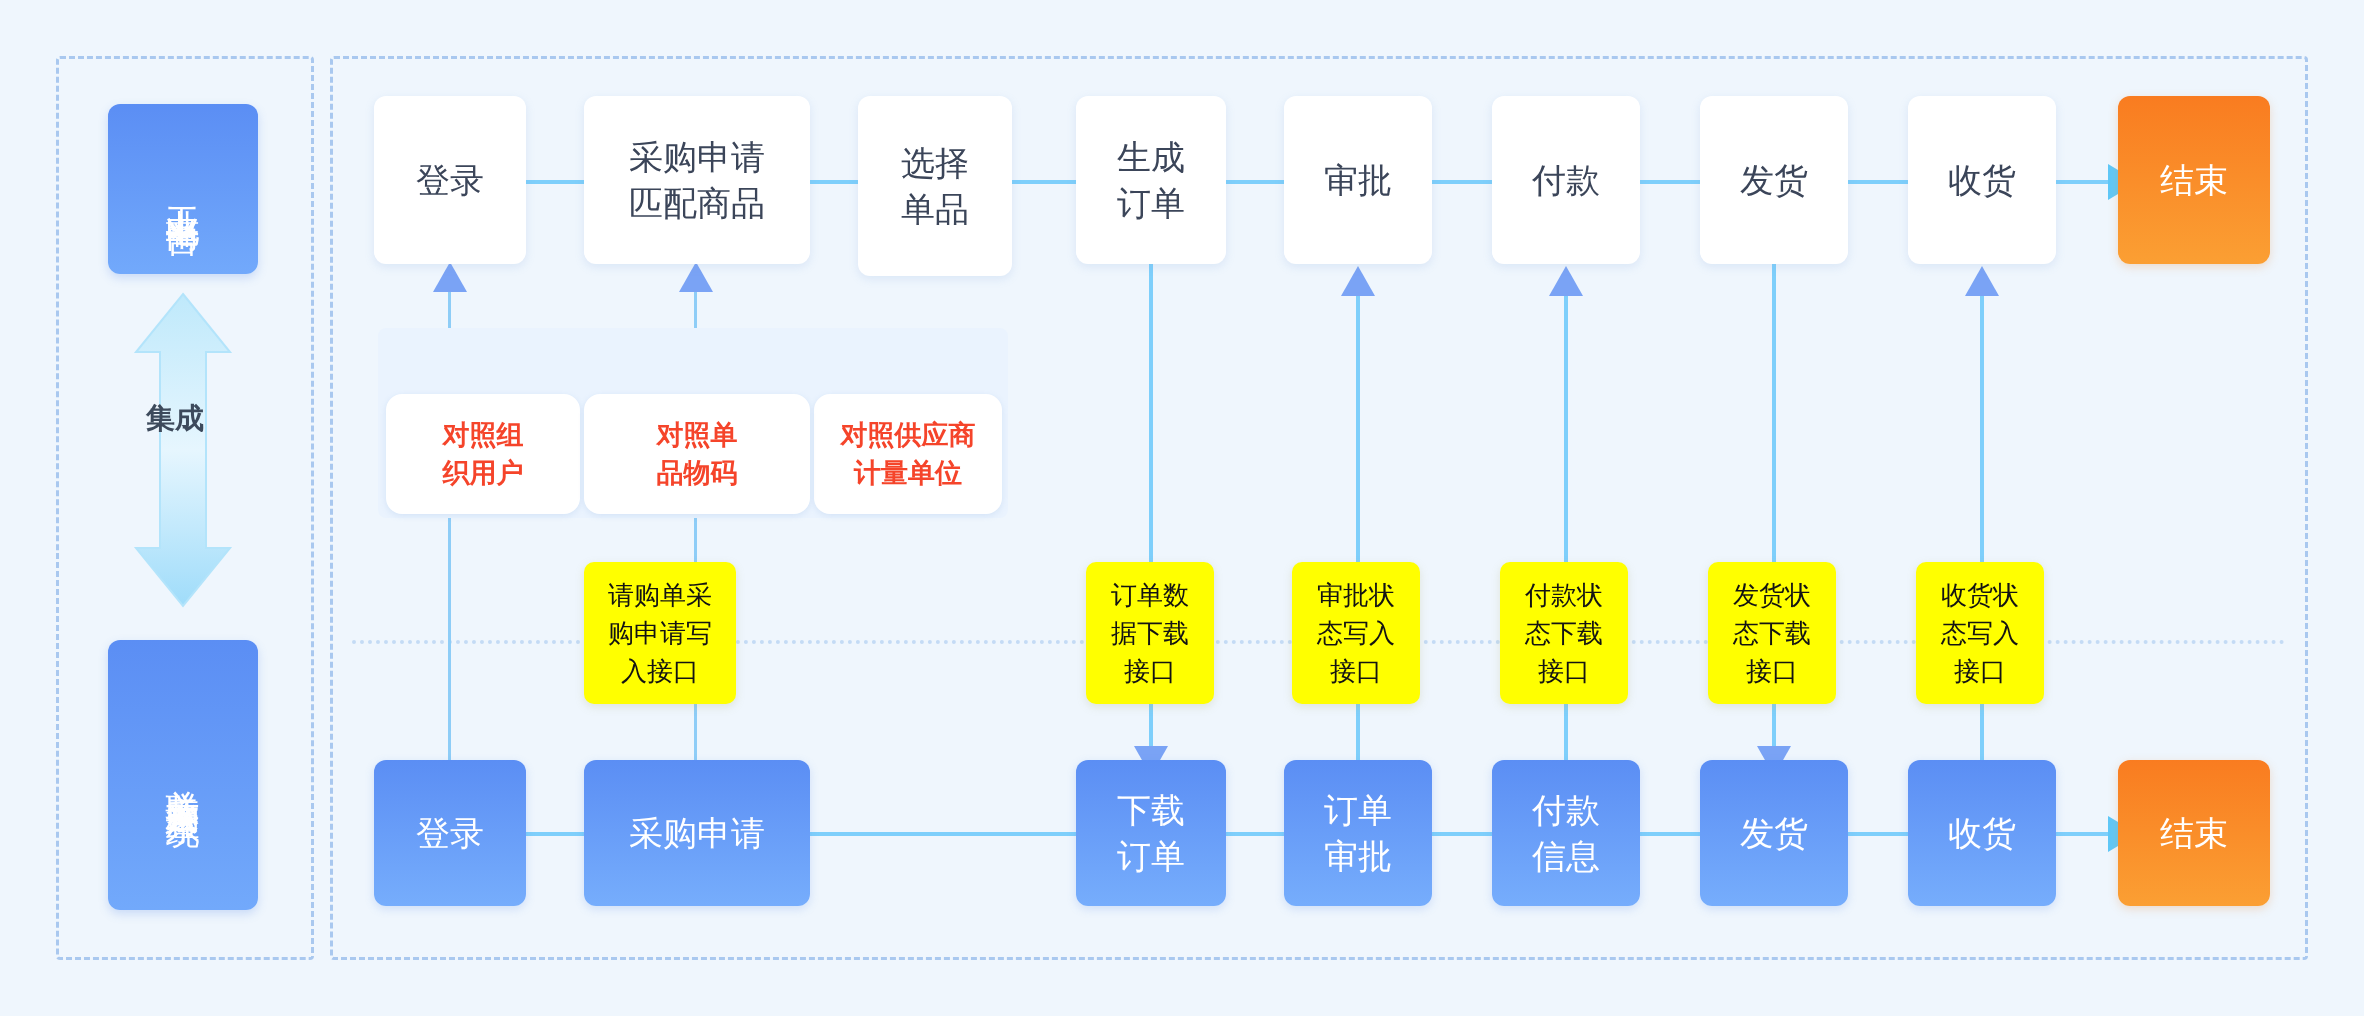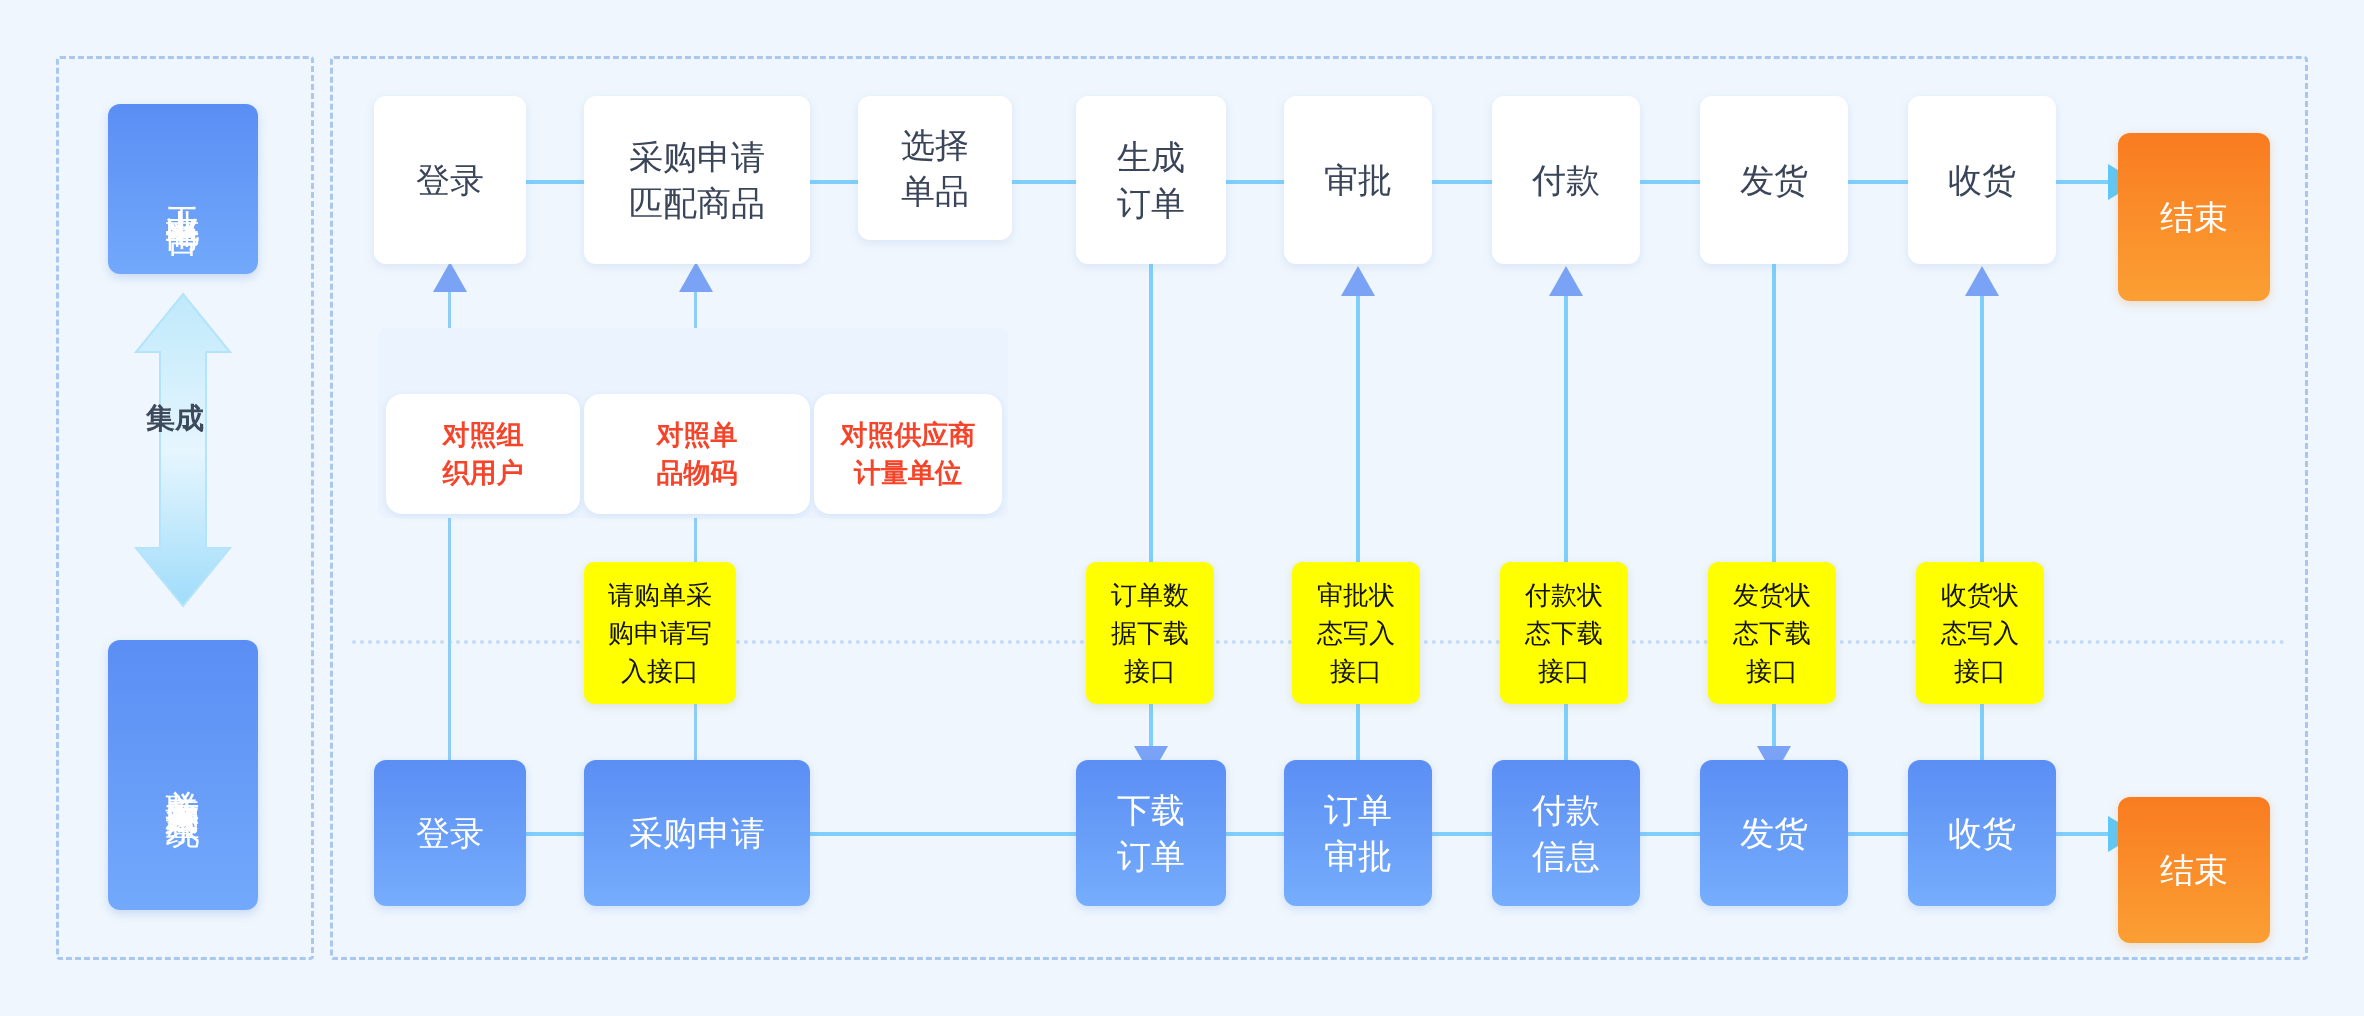--- a/index.html
+++ b/index.html
@@ -105,21 +105,20 @@
     font-size: 34px;
     line-height: 46px;
     box-shadow: 0 3px 10px rgba(90,140,230,.22);
   }
   .node-orange {
     background: linear-gradient(180deg, #f97c20 0%, #fb9f33 100%);
     color: #ffffff;
     font-size: 34px;
     line-height: 46px;
     box-shadow: 0 3px 10px rgba(230,140,60,.25);
-    margin-top: 37px;
   }
   .node-yellow {
     background: #ffff00;
     color: #131313;
     font-size: 26px;
     line-height: 38px;
     border-radius: 10px;
     box-shadow: 0 3px 8px rgba(180,180,120,.25);
   }
   .node-red-card {
@@ -229,21 +228,21 @@
   <div class="conn h-line" style="left:2056px; top:180px; width:62px;"></div>
   <div class="arrow-right" style="left:2108px; top:164px;"></div>
 
   <div class="node node-white" style="left:374px; top:96px;  width:152px; height:168px;">
     <span class="txt">登录</span>
   </div>
   <div class="node node-white" style="left:584px; top:96px;  width:226px; height:168px;">
     <span class="txt">采购申请
 匹配商品</span>
   </div>
-  <div class="node node-white" style="left:858px; top:96px;  width:154px; height:144px;">
+  <div class="node node-white" style="left:858px; top:96px;  width:154px; height:180px;">
     <span class="txt">选择
 单品</span>
   </div>
   <div class="node node-white" style="left:1076px; top:96px; width:150px; height:168px;">
     <span class="txt">生成
 订单</span>
   </div>
   <div class="node node-white" style="left:1284px; top:96px; width:148px; height:168px;">
     <span class="txt">审批</span>
   </div>

